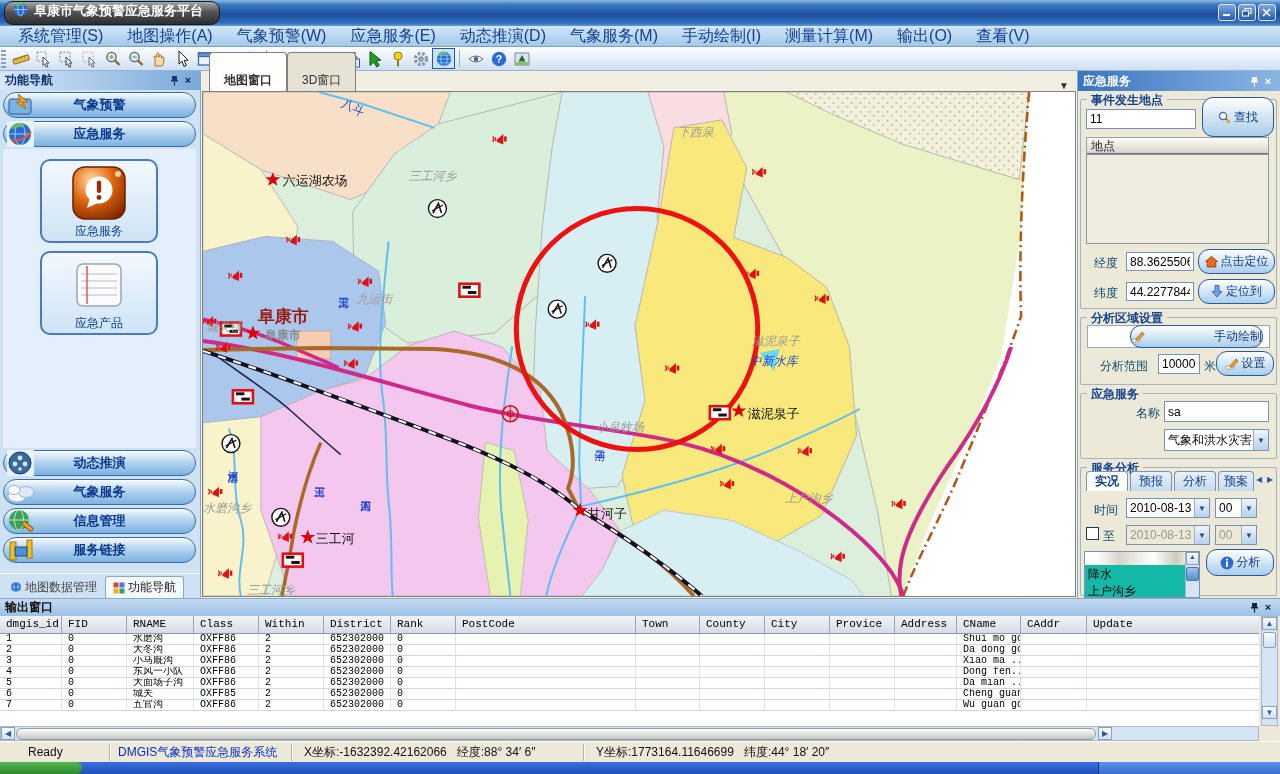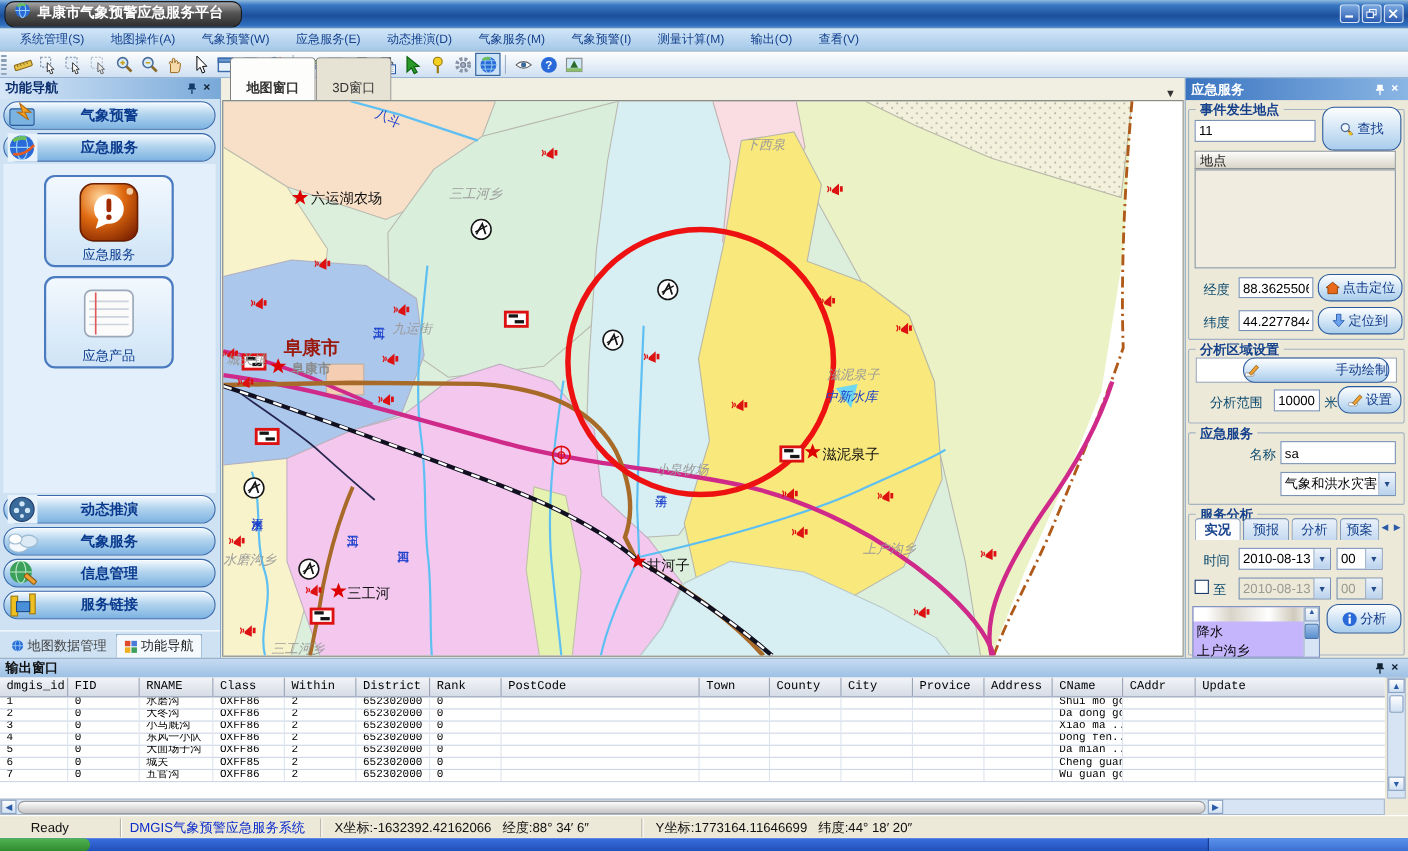--- a/index.html
+++ b/index.html
@@ -15,21 +15,21 @@
     display:flex; gap:6px; padding:0 8px; color:#fff; font-weight:bold; font-size:13px; }
   .winbtns { right:4px; top:4px; display:flex; gap:2px; }
   .winbtn { width:18px; height:17px; border:1px solid #dce8f8; border-radius:3px;
     background:linear-gradient(180deg,#7aa8e0,#2a5ab0); display:flex; align-items:center; justify-content:center; }
   .winbtn svg { display:block; }
 
   
   .menubar { left:0; top:26px; width:1280px; height:21px;
     background:linear-gradient(180deg,#d2e6f8,#a4c8e8); border-bottom:1px solid #7aa0c4;
     display:flex; align-items:center; padding-left:6px; }
-  .menu-item { padding:0 12px; font-size:11px; color:#14418e; line-height:20px; }
+  .menu-item { padding:0 12px; font-size:16px; color:#14418e; line-height:20px; }
 
   
   .toolbar { left:0; top:47px; width:1280px; height:24px;
     background:linear-gradient(180deg,#fefefe,#cfe0f2); border-bottom:1px solid #96b4d2;
     display:flex; align-items:center; padding-left:1px; }
   .tb-grip { width:5px; height:18px; margin-right:3px;
     background:repeating-linear-gradient(180deg,#8aa0b8 0 2px,transparent 2px 4px); }
   .tb-btn { width:23px; height:21px; display:flex; align-items:center; justify-content:center; border:1px solid transparent; }
   .tb-btn.active { background:#cce2f6; border:1px solid #2a5a9a; }
   .tb-sep { width:1px; height:17px; background:#9ab0c8; margin:0 4px; }
@@ -159,21 +159,21 @@
   </div>
 </div>
 
 <div class="abs menubar">
   <span class="menu-item">系统管理(S)</span>
   <span class="menu-item">地图操作(A)</span>
   <span class="menu-item">气象预警(W)</span>
   <span class="menu-item">应急服务(E)</span>
   <span class="menu-item">动态推演(D)</span>
   <span class="menu-item">气象服务(M)</span>
-  <span class="menu-item">气象预警(I)</span>
+  <span class="menu-item">手动绘制(I)</span>
   <span class="menu-item">测量计算(M)</span>
   <span class="menu-item">输出(O)</span>
   <span class="menu-item">查看(V)</span>
 </div>
 
 <div class="abs toolbar">
   <div class="tb-grip"></div>
   <div class="tb-btn">
       <svg width="18" height="18" viewBox="0 0 18 18">
         <g transform="rotate(-18 9 9)">
@@ -696,21 +696,21 @@
   <div class="checkbox" style="left:8px;top:456px;"></div>
   <span class="lbl" style="left:25px;top:457px;">至</span>
   <div class="dd disabled" style="left:48px;top:454px;width:84px;height:20px;">
     <span class="dtext" style="color:#9a9a92">2010-08-13</span>
       <span class="darr">▼</span>
   </div>
   <div class="dd disabled" style="left:137px;top:454px;width:42px;height:20px;">
     <span class="dtext" style="color:#9a9a92">00</span>
       <span class="darr">▼</span>
   </div>
-  <div style="position:absolute;left:6px;top:480px;width:116px;height:47px;background:#c4b5fd;border:1px solid #7a92b4;overflow:hidden;">
+  <div style="position:absolute;left:6px;top:480px;width:116px;height:47px;background:#14b8a6;border:1px solid #7a92b4;overflow:hidden;">
     <div style="height:13px;background:linear-gradient(90deg,#fff 10%,#d8d4c8 30%,#fff 60%,#cfcabc 80%,#fff 95%);"></div>
     <div style="font-size:12px;padding:1px 3px 0;">降水</div>
     <div style="font-size:12px;padding:0 3px;">上户沟乡</div>
     <div style="position:absolute;right:0;top:0;width:14px;height:100%;background:#d6e4f4;border-left:1px solid #aab8cc;">
       <div style="height:13px;background:linear-gradient(180deg,#fdfdfd,#cfe0f2);border:1px solid #8aa0c0;font-size:7px;color:#2a5aa8;text-align:center;">▲</div>
       <div style="height:14px;margin-top:2px;background:linear-gradient(180deg,#9ec2ea,#5a8ecc);border:1px solid #4a74aa;border-radius:2px;"></div>
     </div>
   </div>
   <div class="xp-btn" style="left:128px;top:478px;width:68px;height:27px;">
     <svg width="14" height="14" viewBox="0 0 14 14">

